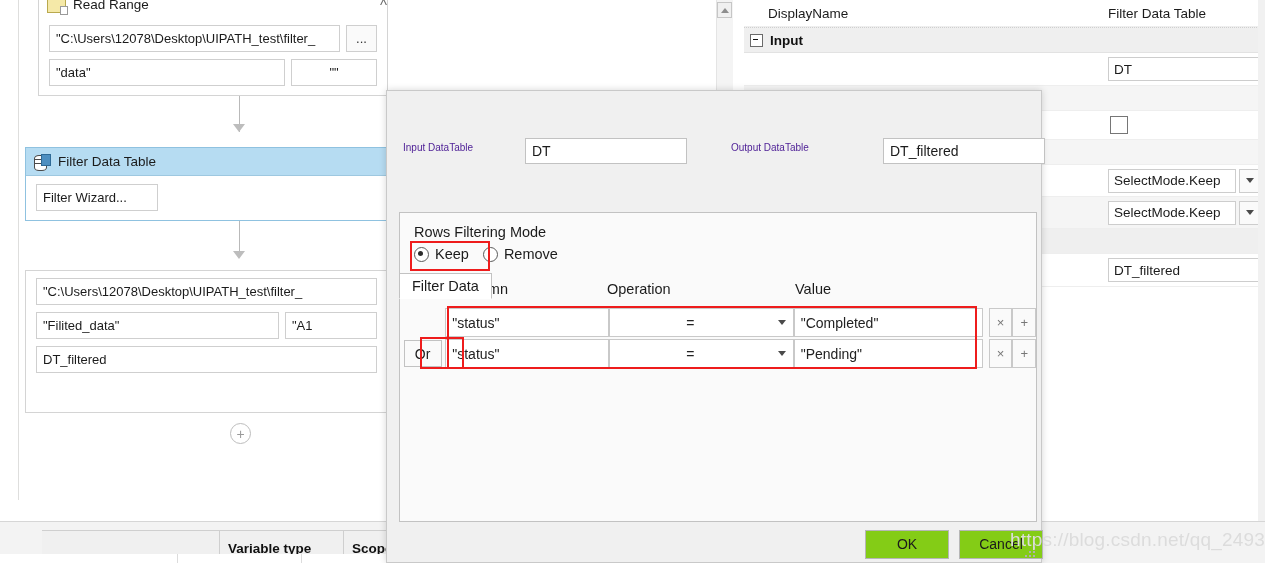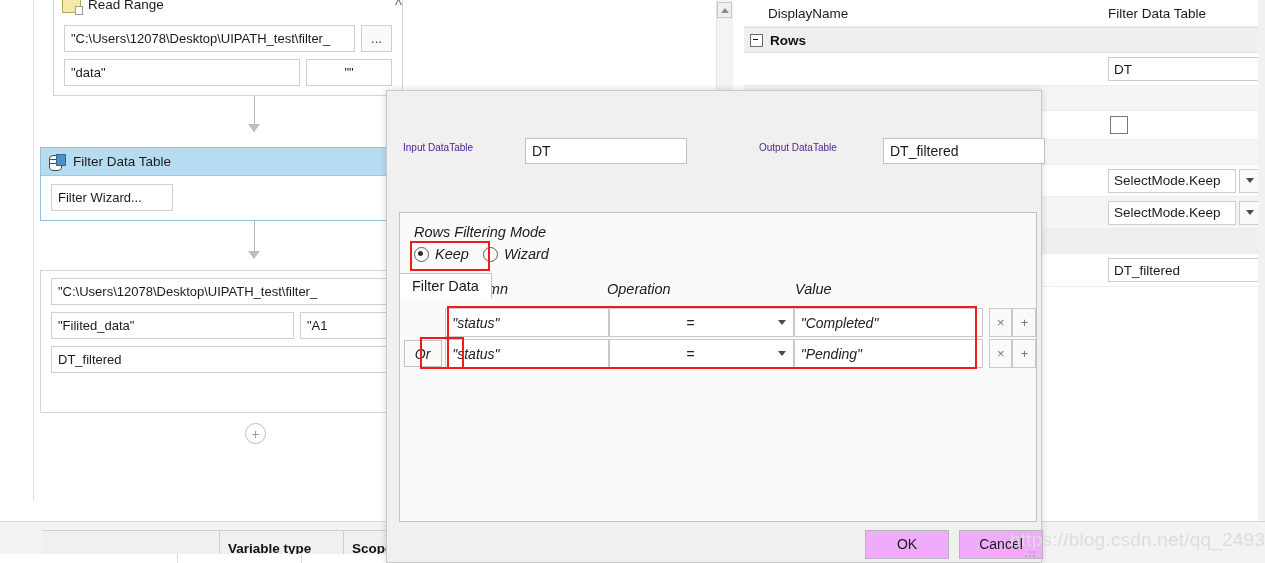--- a/index.html
+++ b/index.html
@@ -6,21 +6,21 @@
   body{
     width:1265px;height:563px;position:relative;overflow:hidden;
     background:#ffffff;
     font-family:"Liberation Sans",sans-serif;
     font-size:13px;color:#1a1a1a;
     -webkit-font-smoothing:antialiased;
   }
   .abs{position:absolute;box-sizing:border-box;}
 
   
-  #designer{left:15px;top:0;width:712px;height:521px;background:#ffffff;}
+  #designer{left:0;top:0;width:712px;height:521px;background:#ffffff;}
   #canvas-outline{left:18px;top:0;width:694px;height:500px;border-left:1px solid #dededd;}
 
   .activity{background:#ffffff;border:1px solid #d4d4d4;}
   .act-head{height:27px;display:flex;align-items:center;padding-left:8px;gap:7px;}
   .act-head.sel{background:#b6dcf2;border-bottom:1px solid #9ec8e0;}
   .act-title{font-size:13.5px;color:#1b1b1b;}
   .act-body{padding:7px 10px 9px 10px;display:flex;flex-direction:column;gap:7px;}
   .fieldrow{display:flex;gap:6px;}
   .tb{height:25px;border:1px solid #cfcfcf;background:#fff;display:flex;align-items:center;
       padding:0 6px;font-size:13px;color:#1b1b1b;white-space:nowrap;overflow:hidden;}
@@ -109,21 +109,21 @@
   .io-label{font-size:10px;color:#4c1d95;}
   .io-input{height:24px;border:1px solid #c2c2c2;background:#fff;display:flex;align-items:center;
       padding:0 6px;font-size:14px;color:#1b1b1b;}
 
   #dlg-tabs{position:absolute;left:12px;top:184px;height:24px;display:flex;align-items:flex-end;gap:0;}
   .tab{height:24px;padding:0 12px;display:flex;align-items:center;font-size:14.5px;color:#1b1b1b;
       border:1px solid #c2c2c2;background:#ebebeb;margin-right:-1px;}
   .tab.active{background:#ffffff;border-bottom-color:#ffffff;position:relative;z-index:2;}
 
   #tabpanel{position:absolute;left:12px;top:121px;width:636px;height:308px;
-      background:#fafafa;border:1px solid #c2c2c2;font-style:italic;}
+      background:#fafafa;border:1px solid #c2c2c2;}
 
   #rows-mode-label{position:absolute;left:14px;top:11px;font-size:14.5px;color:#1b1b1b;}
   #radiogroup{position:absolute;left:14px;top:33px;display:flex;align-items:center;gap:14px;}
   .radio{display:flex;align-items:center;gap:6px;font-size:14.5px;color:#1b1b1b;}
   .rdot{width:13px;height:13px;border:1px solid #5a5a5a;border-radius:50%;background:#fff;
       position:relative;flex:0 0 auto;}
   .rdot.on:after{content:"";position:absolute;left:3px;top:3px;width:5px;height:5px;border-radius:50%;background:#2b2b2b;}
 
   #col-headers{position:absolute;left:0;top:68px;width:636px;height:20px;}
   .colh{position:absolute;font-size:14.5px;color:#1b1b1b;}
@@ -142,21 +142,21 @@
   .cell-val{width:178px;height:27px;border:1px solid #c9c9c9;background:#fff;display:flex;align-items:center;
       padding:0 6px;font-size:14px;color:#222;}
   .rm-btn,.add-btn{width:22px;height:27px;border:1px solid #c9c9c9;background:#fafafa;
       display:flex;align-items:center;justify-content:center;font-size:13px;color:#777;}
 
   
   .redbox{position:absolute;border:2px solid #ee1c1c;pointer-events:none;}
 
   #dlg-footer{position:absolute;left:0;top:433px;width:656px;height:40px;
       display:flex;align-items:center;justify-content:flex-end;gap:10px;padding-right:44px;}
-  .dlgbtn{width:82px;height:27px;border:1px solid #b6b6b6;background:#f0abfc;
+  .dlgbtn{width:82px;height:27px;border:1px solid #b6b6b6;background:#84cc16;
       display:flex;align-items:center;justify-content:center;font-size:14px;color:#1b1b1b;}
   #resize-grip{position:absolute;right:4px;bottom:3px;width:12px;height:12px;}
   #resize-grip i{position:absolute;width:2px;height:2px;background:#b0b0b0;}
 
   
   #watermark{position:absolute;left:1010px;top:529px;font-size:19px;color:#dcdcdc;
       font-family:"Liberation Sans",sans-serif;white-space:nowrap;letter-spacing:.2px;}
 </style>
 </head>
 <body>
@@ -230,21 +230,21 @@
 
   <div class="prop-row">
     <span class="prop-name">DisplayName</span>
     <span class="prop-val">
       <span class="pv-text">Filter Data Table</span>
     </span>
   </div>
 
   <div class="prop-group">
     <span class="expander"></span>
-    <span class="grp-label">Rows</span>
+    <span class="grp-label">Input</span>
   </div>
 
   <div class="prop-row" style="height:32px">
     <span class="prop-name"></span>
     <span class="prop-val">
       <span class="pv-input">DT</span>
     </span>
   </div>
 
   <div class="prop-row alt" style="height:24px">
@@ -310,41 +310,41 @@
   <span class="vb" style="width:124px"></span>
   <span class="vb" style="width:110px;border-right:none"></span>
 </div>
 
 <div class="abs" id="dialog">
 
 
   <div id="dlg-io">
     <span class="io-label" style="position:absolute;left:16px;top:13px;">Input DataTable</span>
     <span class="io-input" style="position:absolute;left:138px;top:9px;width:148px;">DT</span>
-    <span class="io-label" style="position:absolute;left:372px;top:13px;text-align:center;">Output DataTable</span>
+    <span class="io-label" style="position:absolute;left:344px;top:13px;text-align:center;">Output DataTable</span>
     <span class="io-input" style="position:absolute;left:496px;top:9px;width:148px;">DT_filtered</span>
   </div>
 
   <div id="dlg-tabs">
     <span class="tab active">Filter Data</span>
     <span class="tab">Output Columns</span>
   </div>
 
   <div id="tabpanel">
 
     <span id="rows-mode-label">Rows Filtering Mode</span>
 
     <div id="radiogroup">
       <span class="radio">
         <span class="rdot on"></span>
         <span>Keep</span>
       </span>
       <span class="radio">
         <span class="rdot"></span>
-        <span>Wizard</span>
+        <span>Remove</span>
       </span>
     </div>
 
     <div id="col-headers">
       <span class="colh" style="left:58px;">Column</span>
       <span class="colh" style="left:207px;">Operation</span>
       <span class="colh" style="left:395px;">Value</span>
     </div>
 
     <div id="grid">

